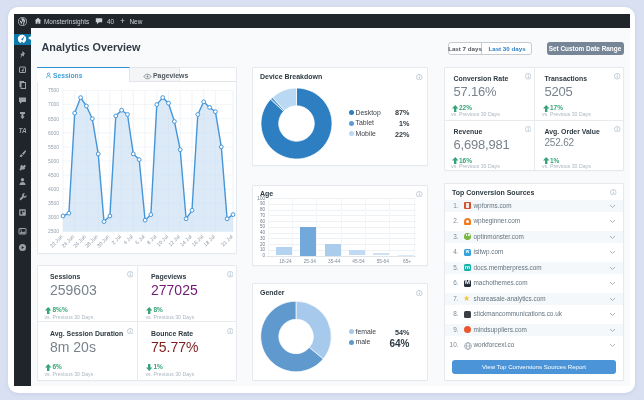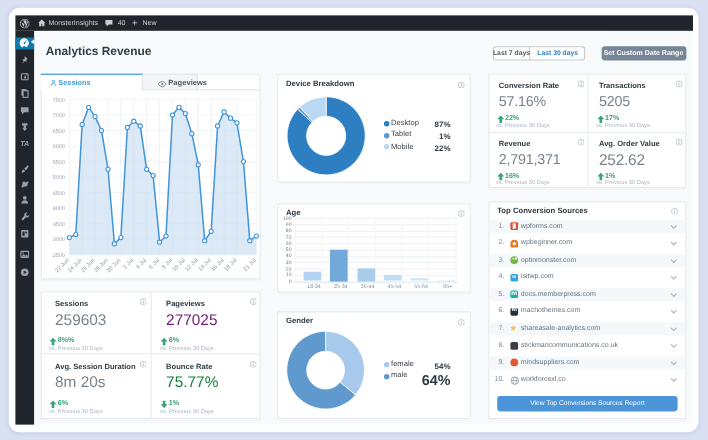--- a/index.html
+++ b/index.html
@@ -77,21 +77,21 @@
 <svg width="9" height="9" viewBox="0 0 9 9" style="position:absolute;left:17.5px;top:226.5px">
       <rect x="1" y="1.5" width="7" height="5.5" rx="0.5" fill="none" stroke="#9ca1a7"></rect>
       <path d="M1.5 6.5 3.5 4l1.5 1.5L6.3 4.3 7.7 6.5z" fill="#9ca1a7"></path>
       <circle cx="3" cy="3" r="0.7" fill="#9ca1a7"></circle>
     </svg>
 <svg width="9" height="9" viewBox="0 0 9 9" style="position:absolute;left:17.5px;top:242.8px">
       <circle cx="4.5" cy="4.5" r="3.5" fill="#9ca1a7"></circle>
       <path d="M3.6 2.9l2.6 1.6-2.6 1.6z" fill="#23282d"></path>
     </svg>
 
- <div class="abs" style="left:41.5px;top:41px;font-size:10.8px;font-weight:bold;color:#323c46">Analytics Revenue</div>
+ <div class="abs" style="left:41.5px;top:41px;font-size:10.8px;font-weight:bold;color:#323c46">Analytics Overview</div>
  <div class="abs" style="left:448px;top:42px;width:84px;height:13px;background:#fff;border:1px solid #c6cbd0;border-radius:3px"></div>
  <div class="abs" style="left:481px;top:42px;width:0.5px;height:13px;background:#c6cbd0"></div>
  <div class="abs" style="left:448px;top:42px;width:34px;text-align:center;font-size:6.2px;font-weight:bold;color:#50575e;line-height:13px;white-space:nowrap">Last 7 days</div>
  <div class="abs" style="left:482px;top:42px;width:50px;text-align:center;font-size:6.2px;font-weight:bold;color:#2f81c7;line-height:13px;white-space:nowrap">Last 30 days</div>
  <div class="abs" style="left:546.5px;top:42px;width:77px;height:13px;background:#768697;border-radius:3px;text-align:center;font-size:6.4px;font-weight:bold;color:#fff;line-height:13px;white-space:nowrap">Set Custom Date Range</div>
 
  <div class="panel" style="left:37px;top:67px;width:200px;height:187px"></div>
  <div class="abs" style="left:37px;top:67px;width:93px;height:14.5px;background:#fff;border-top:1.5px solid #2e8fd2;border-right:1px solid #e2e6ea"></div>
  <div class="abs" style="left:130px;top:67px;width:50px;height:15px;background:#f3f5f6;border-top:1px solid #e2e6ea;border-bottom:1px solid #e2e6ea;border-right:1px solid #e2e6ea"></div>
  <div class="abs" style="left:180px;top:68px;width:56px;height:14px;border-bottom:1px solid #e2e6ea"></div>
@@ -234,21 +234,21 @@
 <div style="position:absolute;left:15.5px;top:41.5px;font-size:6.5px;font-weight:bold;color:#36a378">6%</div>
 <div style="position:absolute;left:7.5px;top:49.5px;font-size:5.2px;color:#a9b6c2;white-space:nowrap">vs. Previous 30 Days</div>
 </div>
 <svg width="6.5" height="6.5" viewBox="0 0 7 7" style="position:absolute;left:126.5px;top:327.5px">
       <circle cx="3.5" cy="3.5" r="3" fill="none" stroke="#b9c7d4" stroke-width="0.9"></circle>
       <rect x="3.05" y="2.9" width="0.9" height="2.5" fill="#a9bbcb"></rect>
       <rect x="3.05" y="1.5" width="0.9" height="0.9" fill="#a9bbcb"></rect>
     </svg>
 <div style="position:absolute;left:138px;top:321.5px;width:100px">
 <div style="position:absolute;left:13px;top:8px;font-size:6.9px;font-weight:bold;color:#2d3a42;white-space:nowrap">Bounce Rate</div>
-<div style="position:absolute;left:13px;top:17.8px;font-size:14px;color:#15803d;letter-spacing:0px">75.77%</div>
+<div style="position:absolute;left:13px;top:17.8px;font-size:14px;color:#7f1d1d;letter-spacing:0px">75.77%</div>
 <svg width="7" height="7" viewBox="0 0 7 7" style="position:absolute;left:8px;top:42px">
         <path d="M3.2 7 6.4 3.6 4.4 3.6 4.4 0 2 0 2 3.6 0 3.6Z" fill="#36a378"></path>
       </svg>
 <div style="position:absolute;left:15.5px;top:41.5px;font-size:6.5px;font-weight:bold;color:#36a378">1%</div>
 <div style="position:absolute;left:7.5px;top:49.5px;font-size:5.2px;color:#a9b6c2;white-space:nowrap">vs. Previous 30 Days</div>
 </div>
 <svg width="6.5" height="6.5" viewBox="0 0 7 7" style="position:absolute;left:226.5px;top:327.5px">
       <circle cx="3.5" cy="3.5" r="3" fill="none" stroke="#b9c7d4" stroke-width="0.9"></circle>
       <rect x="3.05" y="2.9" width="0.9" height="2.5" fill="#a9bbcb"></rect>
       <rect x="3.05" y="1.5" width="0.9" height="0.9" fill="#a9bbcb"></rect>
@@ -335,21 +335,21 @@
     </svg>
 <svg width="74" height="74" viewBox="259 299 74 74" style="position:absolute;left:259px;top:299px">
       <path d="M296.00 301.20 A35.3 35.3 0 0 1 323.20 359.00 L309.25 347.46 A17.2 17.2 0 0 0 296.00 319.30 Z" fill="#a7c9ec" stroke="#fff" stroke-width="0.7"></path>
 <path d="M323.20 359.00 A35.3 35.3 0 1 1 296.00 301.20 L296.00 319.30 A17.2 17.2 0 1 0 309.25 347.46 Z" fill="#5f99cd" stroke="#fff" stroke-width="0.7"></path>
     </svg>
  <div class="abs" style="left:348.5px;top:329.3px;width:5px;height:5px;border-radius:50%;background:#a7c9ec"></div>
  <div class="abs" style="left:355.5px;top:327.9px;font-size:6.9px;color:#3c434a">female</div>
  <div class="abs" style="left:383.5px;top:327.7px;width:26px;text-align:right;font-size:7.2px;font-weight:bold;color:#2d3a42">54%</div>
  <div class="abs" style="left:348.5px;top:339.5px;width:5px;height:5px;border-radius:50%;background:#5f99cd"></div>
  <div class="abs" style="left:355.5px;top:338.1px;font-size:6.9px;color:#3c434a">male</div>
- <div class="abs" style="left:383.5px;top:337.9px;width:26px;text-align:right;font-size:13px;font-weight:bold;color:#2d3a42">64%</div>
+ <div class="abs" style="left:383.5px;top:337.9px;width:26px;text-align:right;font-size:10px;font-weight:bold;color:#2d3a42">64%</div>
 
  <div class="panel" style="left:444px;top:67px;width:180px;height:103.5px"></div>
  <div class="abs" style="left:534px;top:67px;width:1px;height:103.5px;background:#e8ebee"></div>
  <div class="abs" style="left:444px;top:119.5px;width:180px;height:1px;background:#e8ebee"></div>
 <div style="position:absolute;left:444px;top:67px;width:90px">
 <div style="position:absolute;left:9.5px;top:8px;font-size:6.9px;font-weight:bold;color:#2d3a42;white-space:nowrap">Conversion Rate</div>
 <div style="position:absolute;left:9.5px;top:17px;font-size:13px;color:#79838c;letter-spacing:-0.2px">57.16%</div>
 <svg width="7" height="7" viewBox="0 0 7 7" style="position:absolute;left:7.5px;top:37.5px">
         <path d="M3.2 0 6.4 3.4 4.4 3.4 4.4 7 2 7 2 3.4 0 3.4Z" fill="#36a378"></path>
       </svg>
@@ -370,35 +370,35 @@
 <div style="position:absolute;left:15.0px;top:37.0px;font-size:6.5px;font-weight:bold;color:#36a378">17%</div>
 <div style="position:absolute;left:7.0px;top:43.5px;font-size:5.2px;color:#a9b6c2;white-space:nowrap">vs. Previous 30 Days</div>
 </div>
 <svg width="6.5" height="6.5" viewBox="0 0 7 7" style="position:absolute;left:614px;top:73px">
       <circle cx="3.5" cy="3.5" r="3" fill="none" stroke="#b9c7d4" stroke-width="0.9"></circle>
       <rect x="3.05" y="2.9" width="0.9" height="2.5" fill="#a9bbcb"></rect>
       <rect x="3.05" y="1.5" width="0.9" height="0.9" fill="#a9bbcb"></rect>
     </svg>
 <div style="position:absolute;left:444px;top:119.5px;width:90px">
 <div style="position:absolute;left:9.5px;top:8px;font-size:6.9px;font-weight:bold;color:#2d3a42;white-space:nowrap">Revenue</div>
-<div style="position:absolute;left:9.5px;top:17px;font-size:13px;color:#79838c;letter-spacing:-0.2px">2,791,371</div>
+<div style="position:absolute;left:9.5px;top:17px;font-size:13px;color:#79838c;letter-spacing:-0.2px">6,698,981</div>
 <svg width="7" height="7" viewBox="0 0 7 7" style="position:absolute;left:7.5px;top:37.5px">
         <path d="M3.2 0 6.4 3.4 4.4 3.4 4.4 7 2 7 2 3.4 0 3.4Z" fill="#36a378"></path>
       </svg>
 <div style="position:absolute;left:15.0px;top:37.0px;font-size:6.5px;font-weight:bold;color:#36a378">16%</div>
 <div style="position:absolute;left:7.0px;top:43.5px;font-size:5.2px;color:#a9b6c2;white-space:nowrap">vs. Previous 30 Days</div>
 </div>
 <svg width="6.5" height="6.5" viewBox="0 0 7 7" style="position:absolute;left:524.6px;top:125.5px">
       <circle cx="3.5" cy="3.5" r="3" fill="none" stroke="#b9c7d4" stroke-width="0.9"></circle>
       <rect x="3.05" y="2.9" width="0.9" height="2.5" fill="#a9bbcb"></rect>
       <rect x="3.05" y="1.5" width="0.9" height="0.9" fill="#a9bbcb"></rect>
     </svg>
 <div style="position:absolute;left:535px;top:119.5px;width:89px">
 <div style="position:absolute;left:9.5px;top:8px;font-size:6.9px;font-weight:bold;color:#2d3a42;white-space:nowrap">Avg. Order Value</div>
-<div style="position:absolute;left:9.5px;top:17px;font-size:14px;color:#79838c;letter-spacing:-0.2px">252.62</div>
+<div style="position:absolute;left:9.5px;top:17px;font-size:10px;color:#79838c;letter-spacing:-0.2px">252.62</div>
 <svg width="7" height="7" viewBox="0 0 7 7" style="position:absolute;left:7.5px;top:37.5px">
         <path d="M3.2 0 6.4 3.4 4.4 3.4 4.4 7 2 7 2 3.4 0 3.4Z" fill="#36a378"></path>
       </svg>
 <div style="position:absolute;left:15.0px;top:37.0px;font-size:6.5px;font-weight:bold;color:#36a378">1%</div>
 <div style="position:absolute;left:7.0px;top:43.5px;font-size:5.2px;color:#a9b6c2;white-space:nowrap">vs. Previous 30 Days</div>
 </div>
 <svg width="6.5" height="6.5" viewBox="0 0 7 7" style="position:absolute;left:614px;top:125.5px">
       <circle cx="3.5" cy="3.5" r="3" fill="none" stroke="#b9c7d4" stroke-width="0.9"></circle>
       <rect x="3.05" y="2.9" width="0.9" height="2.5" fill="#a9bbcb"></rect>
       <rect x="3.05" y="1.5" width="0.9" height="0.9" fill="#a9bbcb"></rect>

